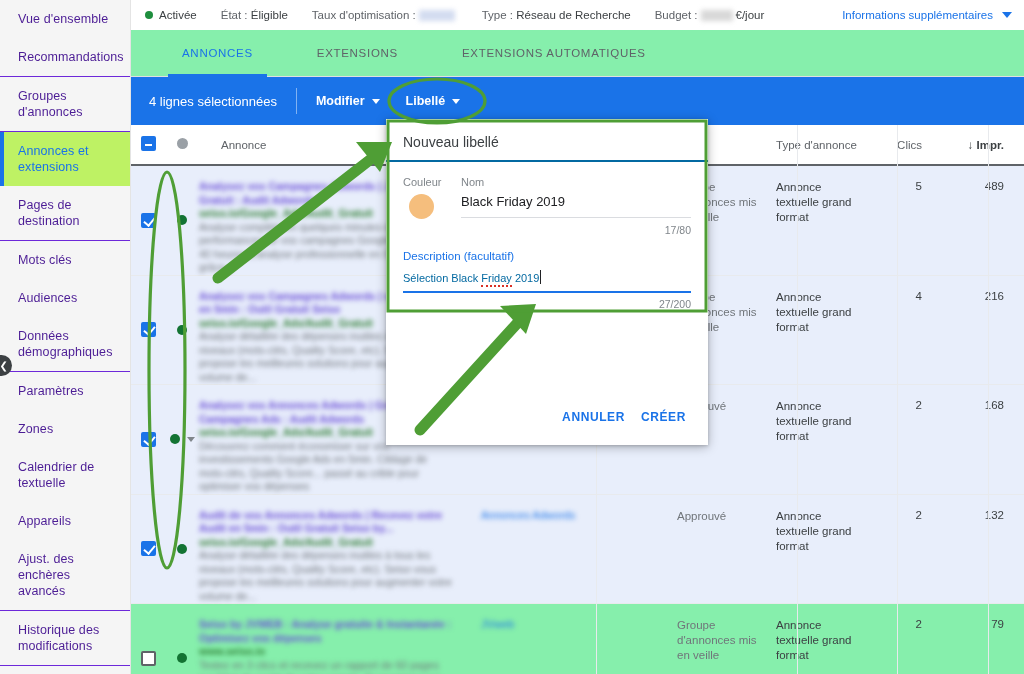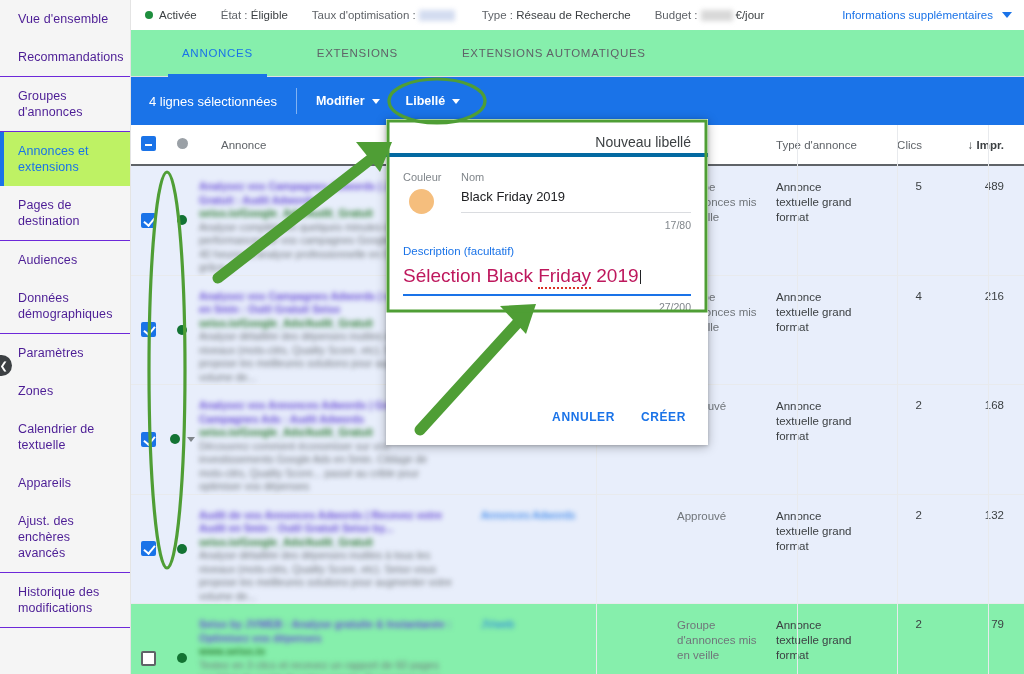--- a/index.html
+++ b/index.html
@@ -245,59 +245,58 @@
 
   
   .dialog {
     position: absolute; left: 386px; top: 119px;
     width: 322px; height: 326px;
     background: #fff;
     box-shadow: 0 2px 10px rgba(0,0,0,.28), 0 1px 3px rgba(0,0,0,.18);
     z-index: 30;
   }
   .dlg-title {
-    padding: 15px 17px 3px 17px;
+    padding: 15px 17px 10px 17px;
     font-size: 14px; color: #3c4043;
-    border-bottom: 4px solid #0369a1;
-    text-align: right;
+    border-bottom: 2px solid #0369a1;
   }
   .dlg-body { padding: 14px 17px 0 17px; }
   .dlg-labels { display: flex; font-size: 11px; color: #80868b; }
   .dlg-labels .l1 { width: 58px; }
   .field-row { display: flex; align-items: flex-start; margin-top: 6px; }
   .swatch {
     width: 25px; height: 25px; border-radius: 50%;
     background: #f5be7d; margin-left: 6px;
     cursor: pointer; flex: 0 0 25px;
   }
   .name-wrap { margin-left: 27px; flex: 1; }
   .name-val {
     font-size: 13px; color: #202124;
     padding-bottom: 8px;
     border-bottom: 1px solid #dadce0;
   }
   .counter { text-align: right; font-size: 10.5px; color: #80868b; margin-top: 5px; }
   .desc-label { color: #1a73e8; font-size: 11.5px; margin-top: 14px; }
   .desc-val {
-    font-size: 19px; color: #be185d;
+    font-size: 11px; color: #0369a1;
     padding: 8px 0 7px 0;
     border-bottom: 2px solid #1a73e8;
     position: relative;
   }
   .caret-text {
     display: inline-block; width: 1px; height: 14px;
     background: #202124; vertical-align: -2px; margin-left: 1px;
   }
   .sp-err {
     border-bottom: 2px dotted #d93025;
     padding-bottom: 1px;
   }
   .dlg-actions {
     position: absolute; right: 14px; bottom: 14px;
-    display: flex; gap: 10px; margin-top: 16px;
+    display: flex;  margin-top: 16px;
   }
   .dlg-btn {
     color: #1a73e8; font-size: 12px;
     letter-spacing: .6px; font-weight: bold;
     padding: 7px 8px; cursor: pointer;
   }
 
   
   .annot { position: absolute; left: 0; top: 0; width: 1024px; height: 674px;
            z-index: 50; pointer-events: none; }
@@ -306,20 +305,21 @@
 <body>
 
 <div id="app">
 
   <nav class="sidebar">
     <div class="side-item"><span>Vue d'ensemble</span></div>
     <div class="side-item sep-after"><span>Recommandations</span></div>
     <div class="side-item sep-after"><span>Groupes d'annonces</span></div>
     <div class="side-item active"><span>Annonces et extensions</span></div>
     <div class="side-item sep-after"><span>Pages de destination</span></div>
+    <div class="side-item"><span>Mots clés</span></div>
     <div class="side-item"><span>Audiences</span></div>
     <div class="side-item sep-after"><span>Données démographiques</span></div>
     <div class="side-item"><span>Paramètres</span></div>
     <div class="side-item"><span>Zones</span></div>
     <div class="side-item"><span>Calendrier de textuelle</span></div>
     <div class="side-item"><span>Appareils</span></div>
     <div class="side-item sep-after"><span>Ajust. des enchères avancés</span></div>
     <div class="side-item sep-after"><span>Historique des modifications</span></div>
     <div class="side-item"></div>
   </nav>

